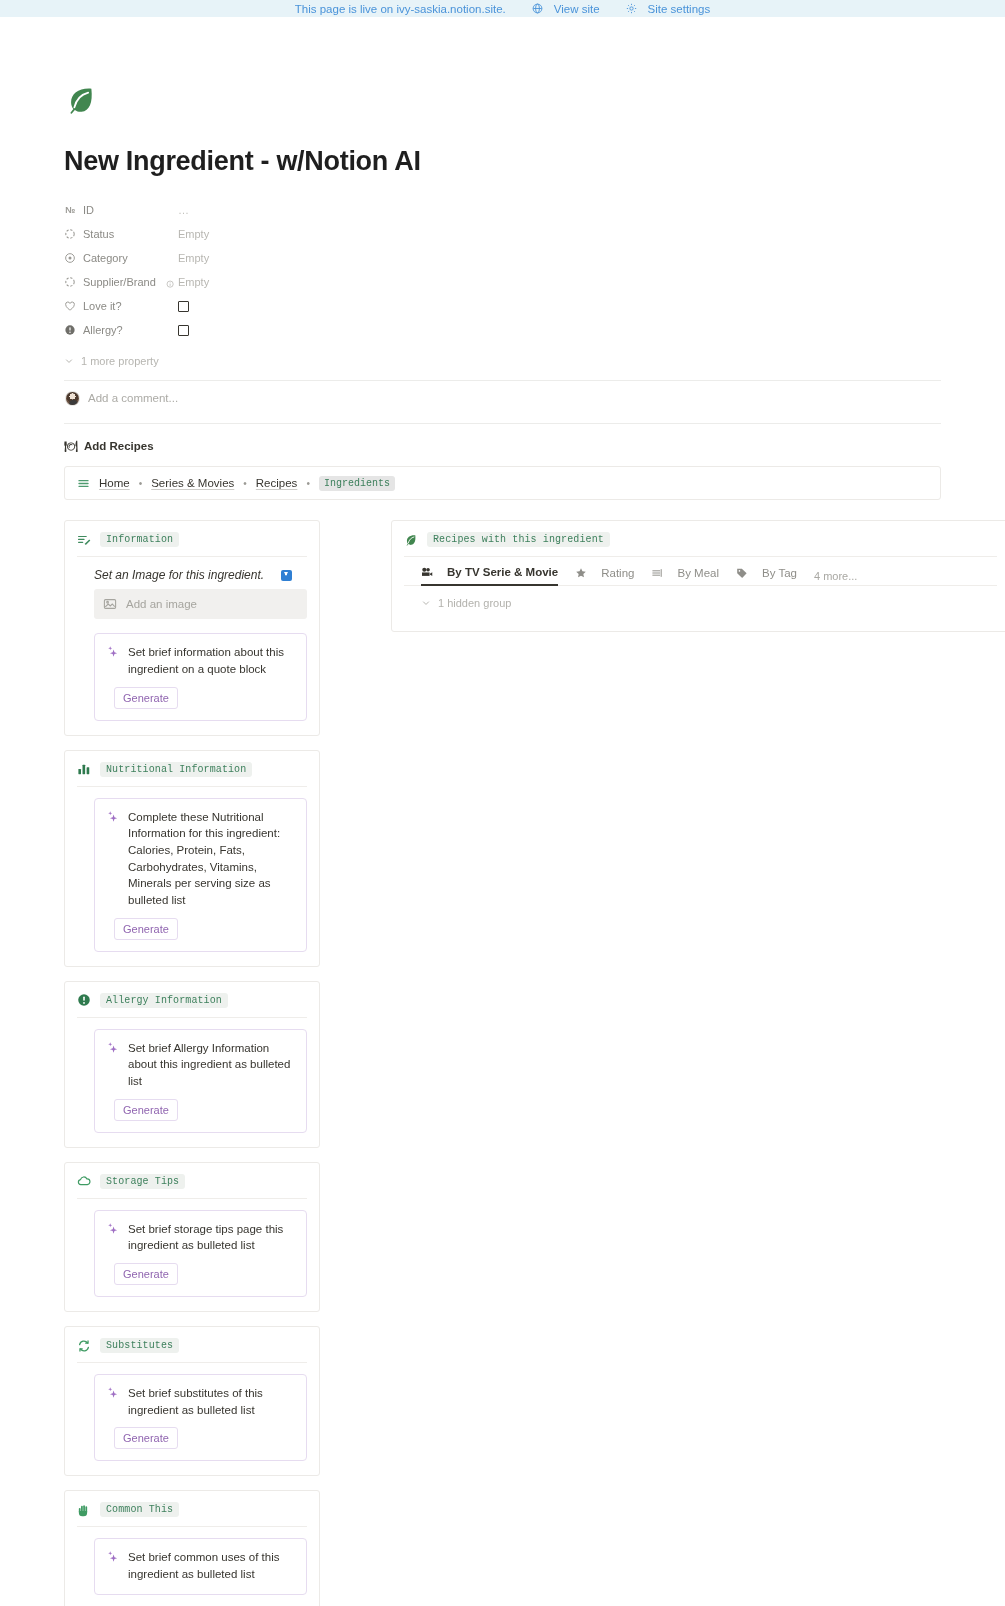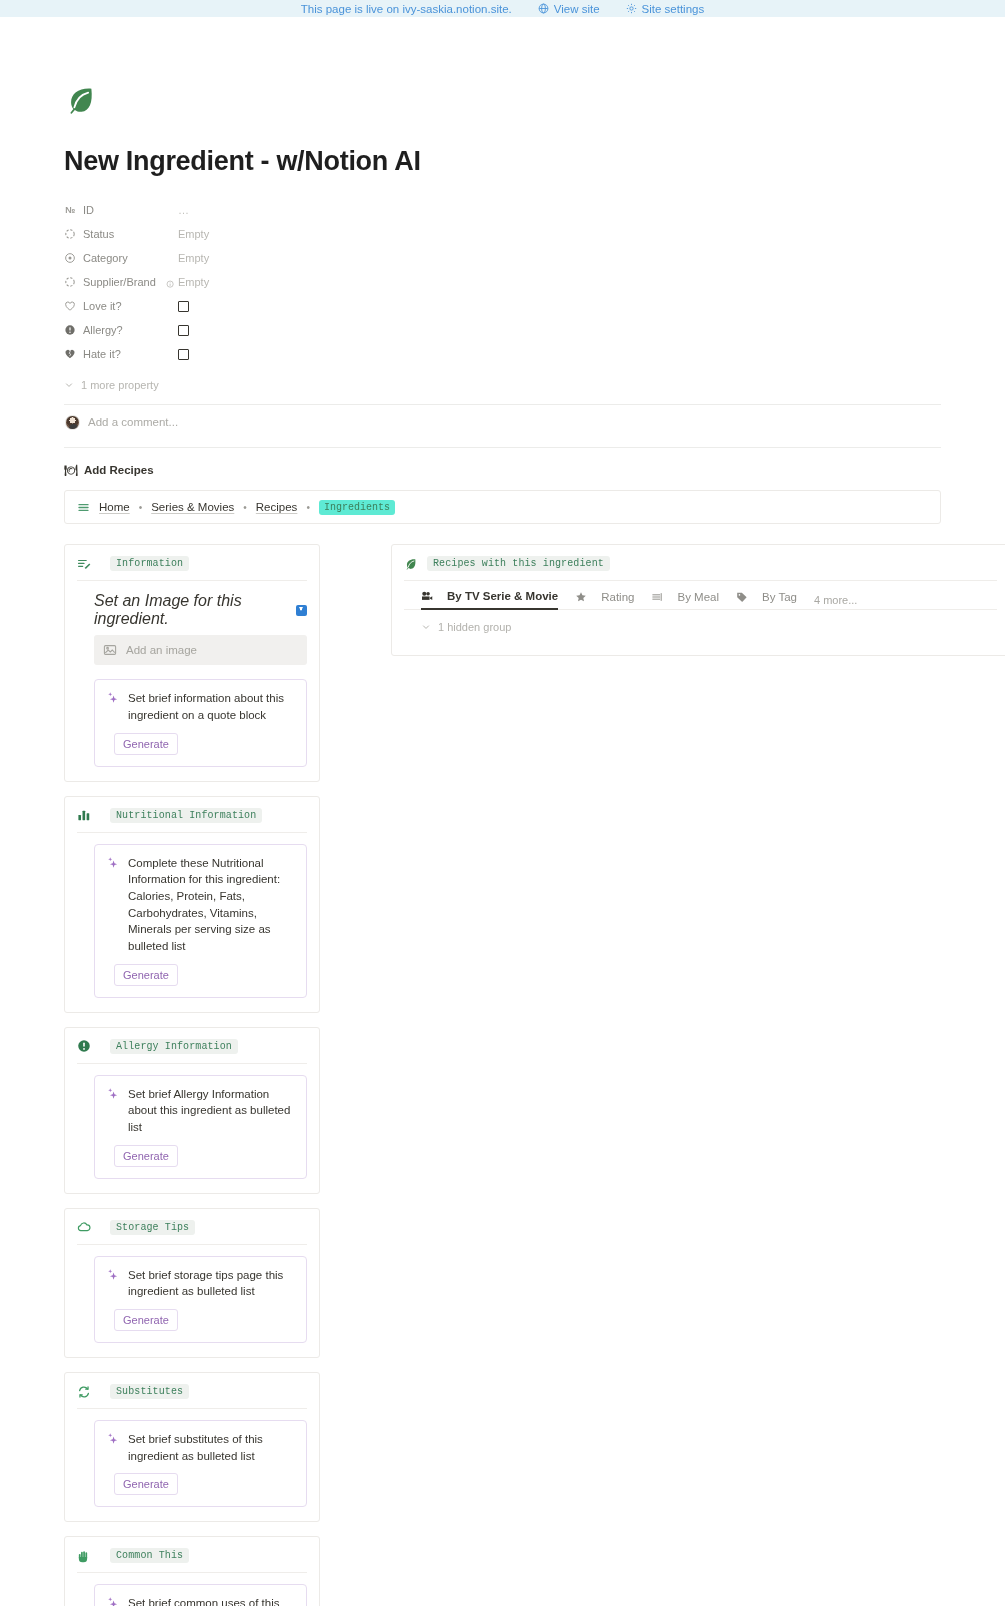--- a/index.html
+++ b/index.html
@@ -25,21 +25,21 @@
     align-items: center;
     justify-content: center;
     gap: 26px;
     font-size: 11.5px;
     color: #4a93d9;
   }
   .live-banner .lb-text { color: #4a93d9; }
   .lb-action {
     display: inline-flex;
     align-items: flex-start;
-    gap: 5px;
+    gap: 11px;
     color: #4a93d9;
     cursor: pointer;
   }
   .lb-ico { width: 11px; height: 11px; display: inline-block; }
   .lb-ico svg { display: block; }
 
   
   .content {
     padding: 0 64px;
     max-width: 1005px;
@@ -191,21 +191,21 @@
     color: #37352f;
     text-decoration: underline;
     text-decoration-color: #cdccc8;
     text-underline-offset: 2px;
     cursor: pointer;
   }
   .bc-sep { color: #9b9a95; font-size: 10px; }
   .bc-code {
     font-family: "Liberation Mono", monospace;
     font-size: 10px;
-    background: #5eead4;
+    background: #e5e5e5;
     color: #3c7f5b;
     padding: 2px 5px;
     border-radius: 3px;
   }
 
   
   .columns {
     display: flex;
     gap: 31px;
     margin-top: 20px;
@@ -218,21 +218,21 @@
   .card {
     border: 1px solid #eceae7;
     border-radius: 3px;
     padding: 11px 12px 14px 12px;
     margin-bottom: 14px;
     background: #fff;
   }
   .card-head {
     display: flex;
     align-items: center;
-    gap: 19px;
+    gap: 9px;
     padding-bottom: 9px;
     border-bottom: 1px solid #efedea;
     margin-bottom: 11px;
   }
   .card-ico {
     width: 14px; height: 14px;
     display: inline-flex;
     align-items: center; justify-content: center;
     flex: none;
   }
@@ -244,21 +244,21 @@
     color: #3c7f5b;
     padding: 2px 6px;
     border-radius: 3px;
     letter-spacing: 0.1px;
   }
   .card-body { padding-left: 17px; }
 
   
   .img-caption {
     font-style: italic;
-    font-size: 16px;
+    font-size: 12px;
     color: #37352f;
     display: flex;
     align-items: center;
     gap: 17px;
     margin-bottom: 7px;
   }
   .dl-emoji {
     display: inline-block;
     width: 11px; height: 11px;
     background: #2f7fd3;
@@ -498,32 +498,20 @@
               <circle cx="8" cy="8" r="6.2" fill="#6f6e69"></circle>
               <rect x="7.2" y="4.2" width="1.6" height="4.6" rx="0.8" fill="#fff"></rect>
               <circle cx="8" cy="11" r="0.95" fill="#fff"></circle>
             </svg>
           </span>
           <span class="prop-label">Allergy?</span>
         </span>
         <span class="prop-check"></span>
       </div>
 
-      <div class="prop-row">
-        <span class="prop-name">
-          <span class="prop-ico">
-            <svg viewBox="0 0 16 16">
-              <path d="M8 13.6S2 9.9 2 6.1A3.1 3.1 0 0 1 8 4.6a3.1 3.1 0 0 1 6 1.5c0 3.8-6 7.5-6 7.5z" fill="#6f6e69"></path>
-              <path d="M8.3 4.4 7 7.1l2 1.2-1.6 2.6" stroke="#fff" stroke-width="1" fill="none"></path>
-            </svg>
-          </span>
-          <span class="prop-label">Hate it?</span>
-        </span>
-        <span class="prop-check"></span>
-      </div>
 
       <div class="more-props">
         <span class="chev">
           <svg viewBox="0 0 16 16" fill="none" stroke="currentColor" stroke-width="1.6">
             <path d="M3.5 5.8 8 10.3l4.5-4.5"></path>
           </svg>
         </span>
         <span>1 more property</span>
       </div>
     </div>

